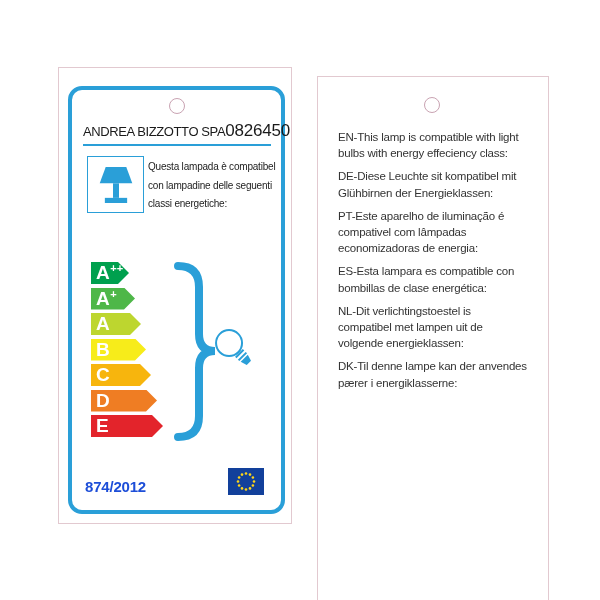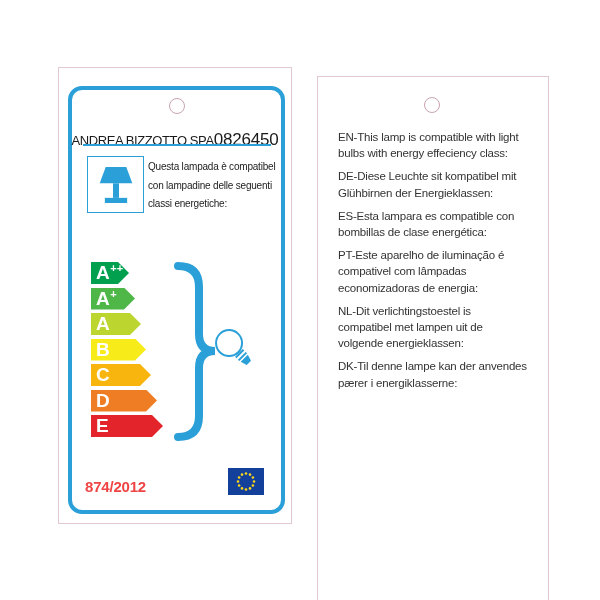--- a/index.html
+++ b/index.html
@@ -13,21 +13,21 @@
 
   .hole { position:absolute; width:16px; height:16px; border:1.4px solid #c9a3b2;
     border-radius:50%; background:#fff; }
   .tag-left  .hole { left:110px; top:30px; }
   .tag-right .hole { left:106px; top:20px; }
 
   .blue-frame { position:absolute; left:9px; right:6px; top:18px; bottom:9px;
     border:4px solid var(--accent); border-radius:14px; pointer-events:none; }
 
   .header-row { position:absolute; left:24px; right:24px; top:53px;
-    display:flex; justify-content:center; align-items:baseline;margin-top:9px; }
+    display:flex; justify-content:space-between; align-items:baseline; }
   .company { font-size:13px; letter-spacing:-0.4px; white-space:nowrap; }
   .art-code { font-size:17px; letter-spacing:-0.2px; }
   .header-divider { position:absolute; left:24px; top:76px; width:188px; height:2px;
     background:var(--accent); }
 
   .lamp-box { position:absolute; left:28px; top:88px; width:57px; height:57px;
     border:1.6px solid var(--accent); display:flex; align-items:center; justify-content:center; }
   .intro { position:absolute; left:89px; top:90px; width:140px;
     font-size:10px; letter-spacing:-0.2px; line-height:18.5px; white-space:pre-line; color:#222; }
 
@@ -35,21 +35,21 @@
     flex-direction:column; gap:3.5px; }
   .arrow { height:22px; display:flex; align-items:center; padding-left:5px;
     clip-path:polygon(0 0, calc(100% - 11px) 0, 100% 50%, calc(100% - 11px) 100%, 0 100%); }
   .arrow .cls { color:#fff; font-weight:bold; font-size:19px; line-height:22px; }
   .arrow sup { color:#fff; font-weight:bold; font-size:11px; line-height:10px;
     position:relative; top:-5px; left:0.5px; }
 
   .overlay-svg { position:absolute; left:0; top:0; pointer-events:none; color:var(--accent); }
 
   .regulation { position:absolute; left:26px; top:410px; font-size:15px; font-weight:bold;
-    letter-spacing:-0.2px; color:#ef4444; }
+    letter-spacing:-0.2px; color:#1d4ed8; }
   .eu-flag { position:absolute; left:169px; top:400px; width:36px; height:27px; }
 
   .paragraphs { position:absolute; left:20px; top:52px; width:208px; }
   .para { font-size:11.5px; line-height:16.2px; letter-spacing:-0.2px;
     color:#333; white-space:pre-line; margin-bottom:7px; }
 </style>
 </head>
 <body>
 
 <div class="page">
@@ -149,26 +149,26 @@
     <div class="hole"></div>
     <div class="paragraphs">
 
         <div class="para">EN-This lamp is compatible with light
 bulbs with energy effeciency class:</div>
 
 
         <div class="para">DE-Diese Leuchte sit kompatibel mit
 Glühbirnen der Energieklassen:</div>
 
-        <div class="para">ES-Esta lampara es compatible con
-bombillas de clase energética:</div>
-
         <div class="para">PT-Este aparelho de iluminação é
 compativel com lâmpadas
 economizadoras de energia:</div>
+
+        <div class="para">ES-Esta lampara es compatible con
+bombillas de clase energética:</div>
 
         <div class="para">NL-Dit verlichtingstoestel is
 compatibel met lampen uit de
 volgende energieklassen:</div>
 
         <div class="para">DK-Til denne lampe kan der anvendes
 pærer i energiklasserne:</div>
 
       </div>
   </div>

